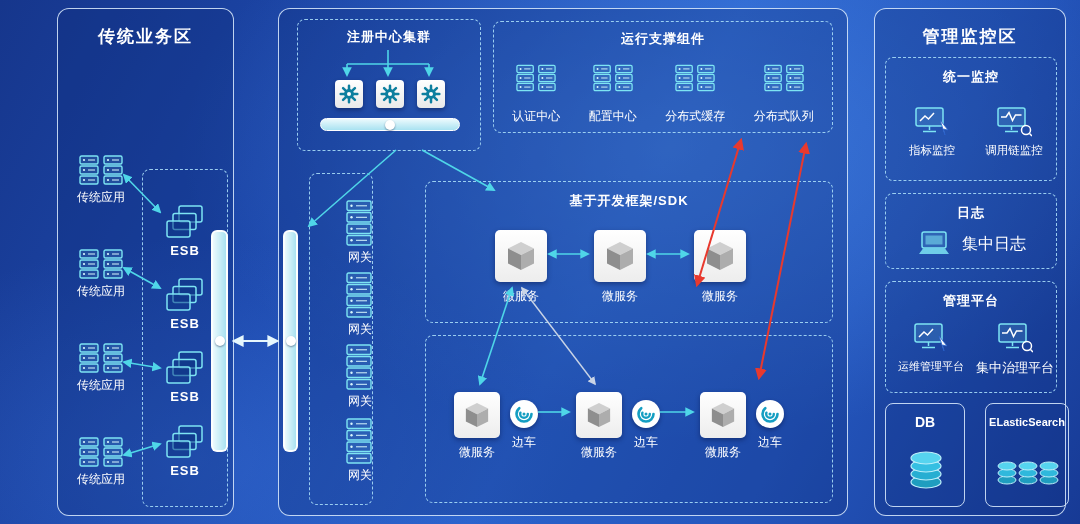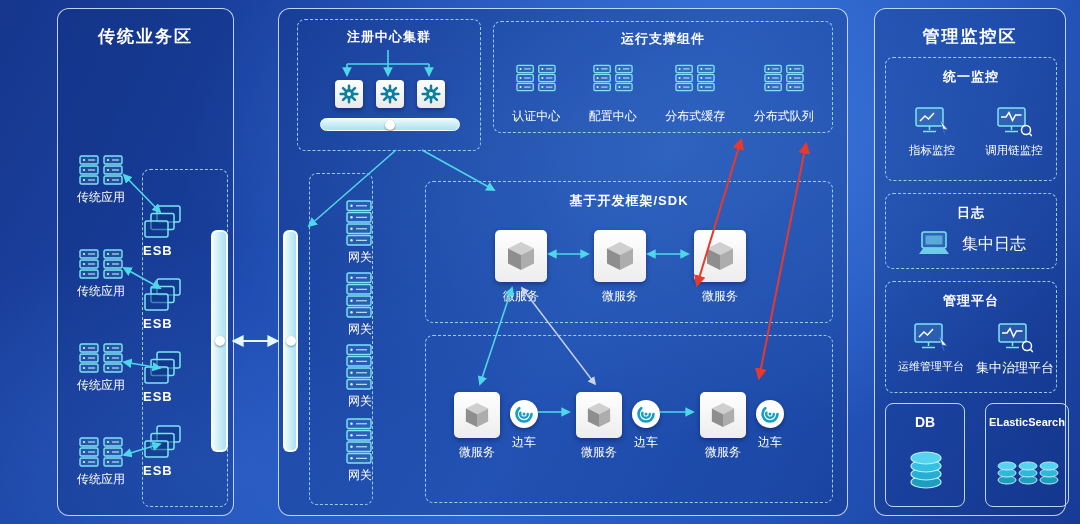--- a/index.html
+++ b/index.html
@@ -14,21 +14,21 @@
   .panel { position:absolute; border:1px solid rgba(222,238,255,.85); border-radius:12px;
     background:rgba(13,42,120,.30); z-index:1; }
   .panel-title { position:absolute; left:0; right:0; text-align:center; color:#fff;
     font-weight:bold; font-size:17px; letter-spacing:2px; }
   .dashed { position:absolute; border:1px dashed rgba(168,220,248,.9); border-radius:8px; }
   .solid-sub { position:absolute; border:1px solid rgba(222,238,255,.85); border-radius:8px; }
   .box-title { position:absolute; left:0; right:0; text-align:center; color:#fff;
     font-weight:bold; font-size:13px; letter-spacing:1px; }
   .lbl { color:#fff; font-size:12px; text-align:center; white-space:nowrap; }
   .app-group { position:absolute; width:66px; display:flex; flex-direction:column; align-items:center; gap:4px; }
-  .esb-item { position:absolute; left:0; right:0; display:flex; flex-direction:column; align-items:flex-start; gap:3px; }
+  .esb-item { position:absolute; left:0; right:0; display:flex; flex-direction:column; align-items:center; gap:3px; }
   .esb-lbl { color:#fff; font-weight:bold; font-size:13px; letter-spacing:1px; }
   .vbar { position:absolute; border:2px solid rgba(255,255,255,.95); border-radius:6px;
     background:linear-gradient(90deg,#ecfafd,#a9e2f1); z-index:3; }
   .bar-dot { position:absolute; width:10px; height:10px; border-radius:50%; background:#fff;
     left:50%; top:50%; transform:translate(-50%,-50%); box-shadow:0 1px 2px rgba(0,20,60,.45); }
   .gear-box { position:absolute; width:28px; height:28px; background:linear-gradient(#ffffff,#e9e9e9);
     border-radius:4px; display:flex; align-items:center; justify-content:center; box-shadow:0 2px 4px rgba(0,10,50,.4); }
   .lb-bar { position:absolute; height:13px; border:1.5px solid #fff; border-radius:7px;
     background:linear-gradient(#ecfafd,#a9e2f1); }
   .runtime-row { position:absolute; left:4px; right:4px; top:42px; display:flex; justify-content:space-around; }

